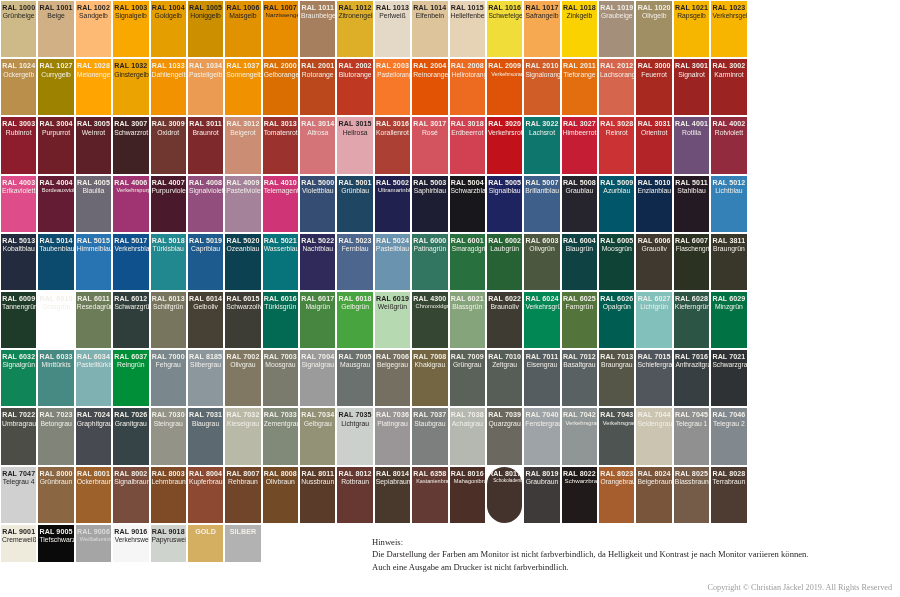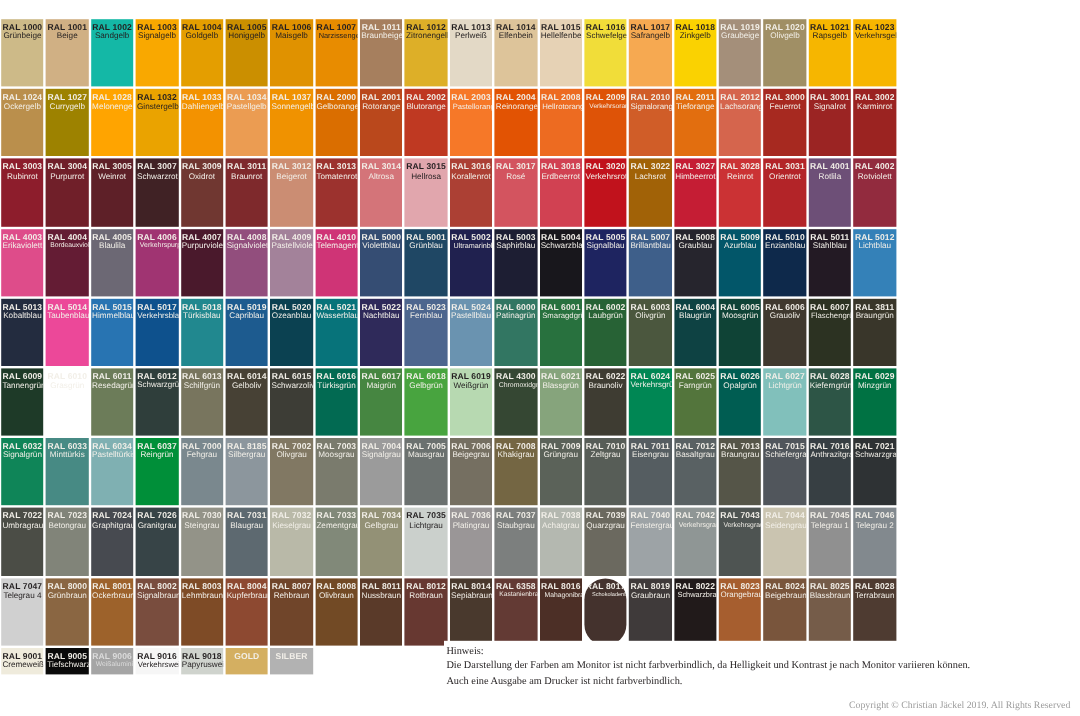--- a/index.html
+++ b/index.html
@@ -19,21 +19,21 @@
     position: relative;
     background: #ffffff;
     box-sizing: border-box;
   }
   .grid {
     display: grid;
     grid-template-columns: repeat(21, 1fr);
     grid-auto-rows: 56.2px;
     width: 785px;
     gap: 2px;
-    padding: 16px 1px 0 1px;
+    padding: 1px 1px 0 1px;
     box-sizing: border-box;
   }
   .swatch {
     position: relative;
     overflow: hidden;
     display: block;
     box-sizing: border-box;
   }
   .swatch .labels {
     position: absolute;
@@ -115,21 +115,21 @@
           <span class="code">RAL 1000</span>
           <span class="name">Grünbeige</span>
         </div>
       </div>
       <div class="swatch" style="background: rgb(208, 176, 132);">
         <div class="labels" style="color: rgb(35, 31, 32);">
           <span class="code">RAL 1001</span>
           <span class="name">Beige</span>
         </div>
       </div>
-      <div class="swatch" style="background: #14b8a6;">
+      <div class="swatch" style="background: #fdba74;">
         <div class="labels" style="color: rgb(35, 31, 32);">
           <span class="code">RAL 1002</span>
           <span class="name">Sandgelb</span>
         </div>
       </div>
       <div class="swatch" style="background: rgb(249, 168, 0);">
         <div class="labels" style="color: rgb(35, 31, 32);">
           <span class="code">RAL 1003</span>
           <span class="name">Signalgelb</span>
         </div>
@@ -429,21 +429,21 @@
           <span class="code">RAL 3018</span>
           <span class="name">Erdbeerrot</span>
         </div>
       </div>
       <div class="swatch" style="background: rgb(193, 18, 28);">
         <div class="labels" style="color: rgb(242, 239, 232);">
           <span class="code">RAL 3020</span>
           <span class="name">Verkehrsrot</span>
         </div>
       </div>
-      <div class="swatch" style="background: #a16207;">
+      <div class="swatch" style="background: #0f766e;">
         <div class="labels" style="color: rgb(242, 239, 232);">
           <span class="code">RAL 3022</span>
           <span class="name">Lachsrot</span>
         </div>
       </div>
       <div class="swatch" style="background: rgb(197, 29, 52);">
         <div class="labels" style="color: rgb(242, 239, 232);">
           <span class="code">RAL 3027</span>
           <span class="name">Himbeerrot</span>
         </div>
@@ -593,21 +593,21 @@
           <span class="name">Lichtblau</span>
         </div>
       </div>
       <div class="swatch empty" style="background: rgb(255, 255, 255);"></div>
       <div class="swatch" style="background: rgb(35, 44, 63);">
         <div class="labels" style="color: rgb(242, 239, 232);">
           <span class="code">RAL 5013</span>
           <span class="name">Kobaltblau</span>
         </div>
       </div>
-      <div class="swatch" style="background: #ec4899;">
+      <div class="swatch" style="background: #0c4a6e;">
         <div class="labels" style="color: rgb(242, 239, 232);">
           <span class="code">RAL 5014</span>
           <span class="name">Taubenblau</span>
         </div>
       </div>
       <div class="swatch" style="background: rgb(40, 116, 178);">
         <div class="labels" style="color: rgb(242, 239, 232);">
           <span class="code">RAL 5015</span>
           <span class="name">Himmelblau</span>
         </div>

